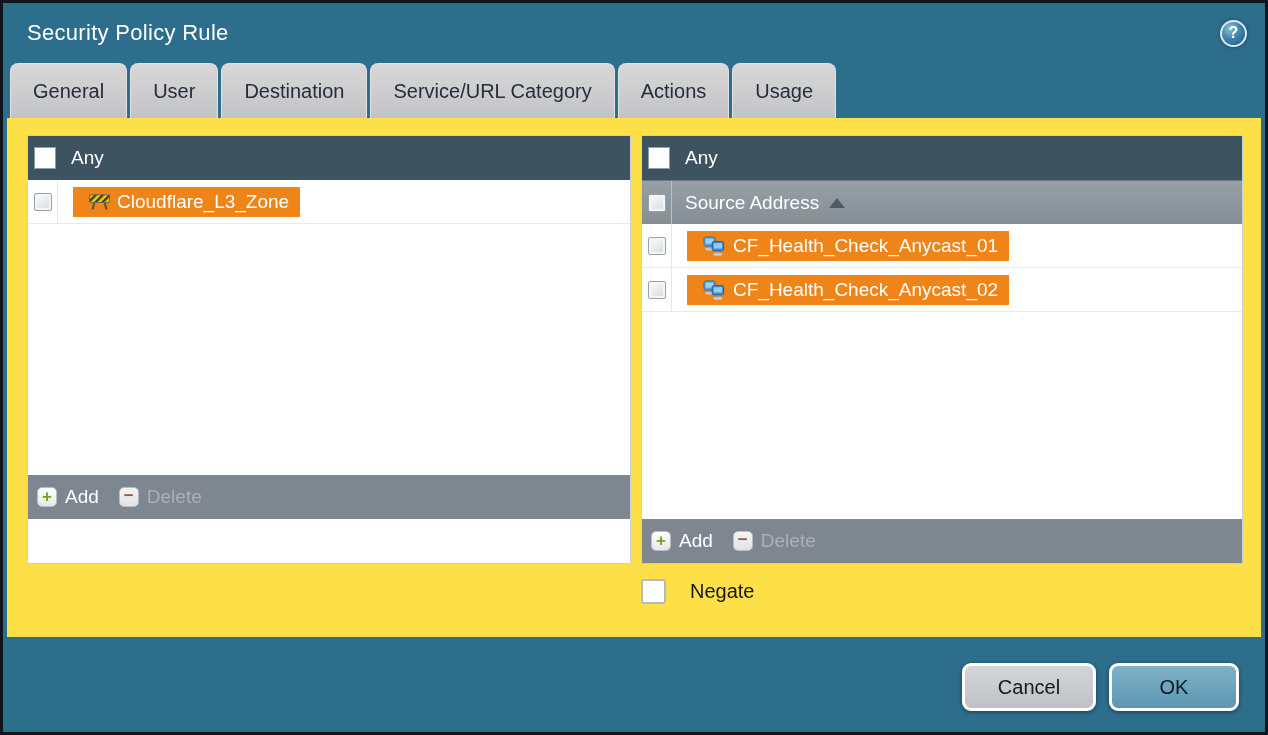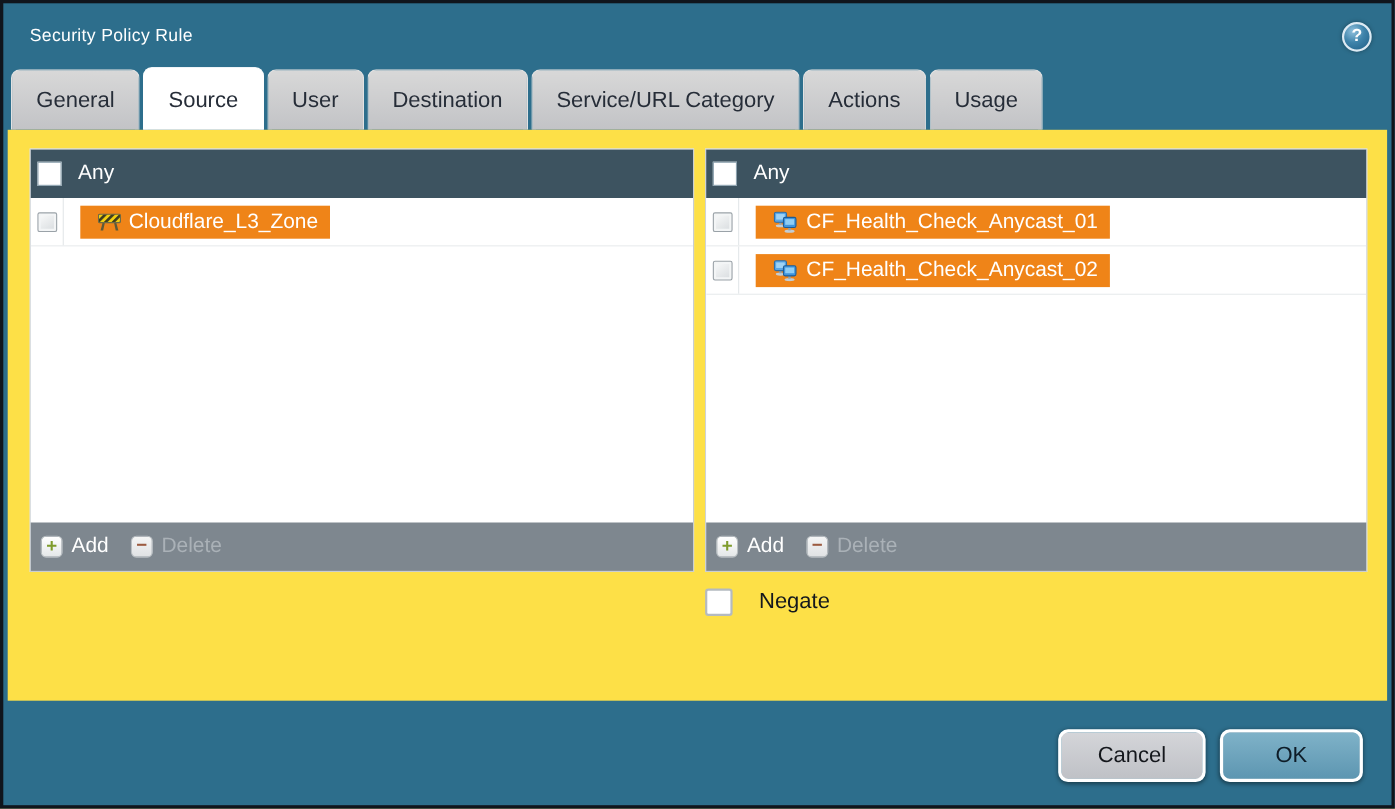--- a/index.html
+++ b/index.html
@@ -6,21 +6,21 @@
   html,body { background:#3a3a3a; }
   body { font-family:"Liberation Sans", sans-serif; }
 
   .screen {
     position:relative; width:1268px; height:735px;
     background:#2d6e8c; border:3px solid #10151c; overflow:hidden;
   }
 
   
   .titlebar { height:60px; display:flex; align-items:center; padding:0 18px 0 24px; }
-  .title { color:#ffffff; font-size:16px; letter-spacing:.3px; flex:1; }
+  .title { color:#ffffff; font-size:22px; letter-spacing:.3px; flex:1; }
   .help-icon {
     width:27px; height:27px; border-radius:50%;
     background:radial-gradient(circle at 35% 28%, #8fc0dd 0%, #3f84ab 45%, #1d5d85 100%);
     border:2px solid #ddeaf3; color:#ffffff; font-weight:bold; font-size:16px;
     display:flex; align-items:center; justify-content:center; cursor:pointer;
     box-shadow:0 0 4px rgba(0,0,0,.35);
   }
 
   
   .tabs { display:flex; align-items:stretch; height:55px; padding-left:7px; gap:3px; }
@@ -122,21 +122,20 @@
 
 <div class="screen">
 
   <div class="titlebar">
     <span class="title">Security Policy Rule</span>
     <span class="help-icon">?</span>
   </div>
 
   <div class="tabs">
     <div class="tab">General</div>
-    <div class="tab active">Source</div>
     <div class="tab">User</div>
     <div class="tab">Destination</div>
     <div class="tab">Service/URL Category</div>
     <div class="tab">Actions</div>
     <div class="tab">Usage</div>
   </div>
 
   <div class="content">
     <div class="panels">
 
@@ -180,20 +179,29 @@
             <span>Delete</span>
           </span>
         </div>
       </section>
 
       <section class="panel right">
         <div class="any-header">
           <span class="any-checkbox"></span>
           <span>Any</span>
         </div>
+        <div class="col-header">
+          <span class="cb-cell">
+            <span class="checkbox-sm"></span>
+          </span>
+          <span class="col-title">
+            <span>Source Address</span>
+            <span class="sort-asc"></span>
+          </span>
+        </div>
         <div class="list">
           <div class="row">
             <span class="cb-cell">
               <span class="checkbox-sm"></span>
             </span>
             <span class="chip">
               <svg class="icon-svg" width="23" height="20" viewBox="0 0 23 20">
                 <ellipse cx="6.5" cy="13.2" rx="4.2" ry="1.4" fill="#c3cdd3"></ellipse>
                 <rect x="5.4" y="9.8" width="2.2" height="2.6" fill="#93a1aa"></rect>
                 <rect x="1" y="1" width="11" height="9" rx="1.6" fill="#58a6e7" stroke="#2c6ea7" stroke-width="1"></rect>

